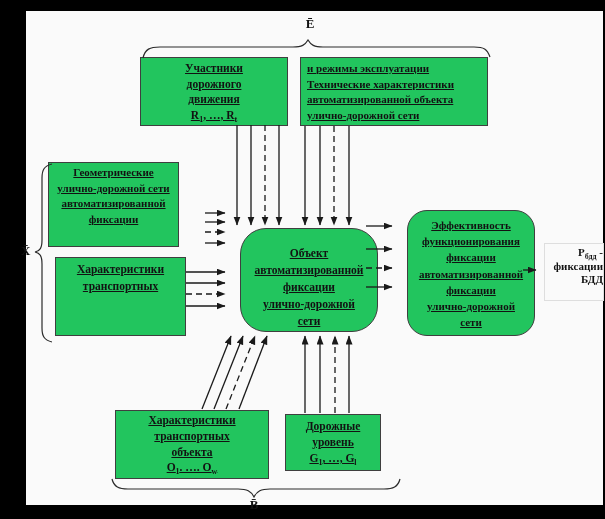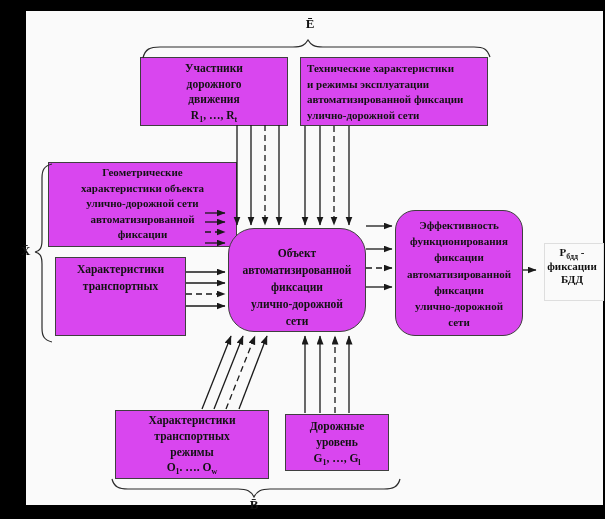--- a/index.html
+++ b/index.html
@@ -1,39 +1,39 @@
 <!DOCTYPE html>
 <html><head>
 <meta charset="utf-8">
 <style>
   html,body{margin:0;padding:0;width:605px;height:519px;background:#000;overflow:hidden;
     font-family:"Liberation Serif","DejaVu Serif",serif;}
   #canvas{position:relative;width:605px;height:519px;background:#000;}
   #panel{position:absolute;left:26px;top:11px;width:577px;height:494px;background:#fafafa;}
-  .box{position:absolute;background:#d946ef;border:1.6px solid #3f3f3f;box-sizing:border-box;
-    text-align:center;font-weight:bold;color:#121212;}
-  .rbox{border-radius:26px;}
+  .box{position:absolute;background:#22c55e;border:1.6px solid #3f3f3f;box-sizing:border-box;
+    text-align:center;font-weight:bold;color:#121212;text-decoration:underline;}
+  .rbox{border-radius:26px;margin-left:12px;}
   .line{white-space:nowrap;}
   sub{font-size:8px;line-height:0;}
   .lbl{position:absolute;font-weight:bold;color:#121212;font-size:13px;}
   #box-participants{left:140px;top:57px;width:148px;height:69px;font-size:11.5px;line-height:15.5px;padding-top:3px;}
   #box-technical{left:300px;top:57px;width:188px;height:69px;font-size:11px;line-height:15.5px;
     text-align:left;padding:3px 2px 0 6px;}
-  #box-geometric{left:48px;top:162px;width:189px;height:85px;font-size:11px;line-height:15.6px;padding-top:2px;}
+  #box-geometric{left:48px;top:162px;width:131px;height:85px;font-size:11px;line-height:15.6px;padding-top:2px;}
   #box-flows{left:55px;top:257px;width:131px;height:79px;font-size:11.5px;line-height:17px;padding-top:3px;}
   #box-object{left:228px;top:228px;width:138px;height:104px;font-size:11.5px;line-height:17px;padding-top:16px;border-radius:26px;}
   #box-effectiveness{left:395px;top:210px;width:128px;height:126px;font-size:11px;line-height:16.2px;padding-top:6px;border-radius:20px;}
   #box-vehicles{left:115px;top:410px;width:154px;height:69px;font-size:11.5px;line-height:15.8px;padding-top:2px;}
-  #box-road{left:285px;top:414px;width:104px;height:57px;font-size:11.5px;line-height:16px;padding-top:3px;}
+  #box-road{left:285px;top:414px;width:96px;height:57px;font-size:11.5px;line-height:16px;padding-top:3px;}
   #label-top{left:296px;top:16px;width:28px;text-align:center;}
   #label-left{left:21px;top:243px;width:18px;}
   #label-bottom{left:240px;top:497px;width:28px;text-align:center;}
   #p-faint-box{position:absolute;left:544px;top:243px;width:58px;height:56px;border:1px solid #dedede;}
   #p-label{position:absolute;left:541px;top:246px;width:62px;font-size:11px;line-height:13.5px;
-    font-weight:bold;color:#121212;text-align:center;}
+    font-weight:bold;color:#121212;text-align:right;}
   svg{position:absolute;left:0;top:0;pointer-events:none;}
   .arr{stroke:#1a1a1a;stroke-width:1.3;fill:none;}
   .dash{stroke-dasharray:6 4;}
   .brace{stroke:#2a2a2a;stroke-width:1.2;fill:none;}
 </style>
 </head>
 <body>
 
 <div id="canvas">
   <div id="panel"></div>
@@ -43,29 +43,28 @@
   <div class="lbl" id="label-bottom">B̄</div>
 
   <div class="box" id="box-participants">
     <div class="line">Участники</div>
     <div class="line">дорожного</div>
     <div class="line">движения</div>
     <div class="line"><span>R</span><sub>1</sub><span>, …, R</span><sub>t</sub></div>
   </div>
 
   <div class="box" id="box-technical">
+    <div class="line">и режимы эксплуатации</div>
     <div class="line">Технические характеристики</div>
-    <div class="line">и режимы эксплуатации</div>
-    <div class="line">автоматизированной фиксации</div>
+    <div class="line">автоматизированной объекта</div>
     <div class="line">улично-дорожной сети</div>
   </div>
 
   <div class="box" id="box-geometric">
     <div class="line">Геометрические</div>
-    <div class="line">характеристики объекта</div>
     <div class="line">улично-дорожной сети</div>
     <div class="line">автоматизированной</div>
     <div class="line">фиксации</div>
   </div>
 
   <div class="box" id="box-flows">
     <div class="line">Характеристики</div>
     <div class="line">транспортных</div>
   </div>
 
@@ -83,21 +82,21 @@
     <div class="line">фиксации</div>
     <div class="line">автоматизированной</div>
     <div class="line">фиксации</div>
     <div class="line">улично-дорожной</div>
     <div class="line">сети</div>
   </div>
 
   <div class="box" id="box-vehicles">
     <div class="line">Характеристики</div>
     <div class="line">транспортных</div>
-    <div class="line">режимы</div>
+    <div class="line">объекта</div>
     <div class="line"><span>O</span><sub>1</sub><span>. …. O</span><sub>w</sub></div>
   </div>
 
   <div class="box" id="box-road">
     <div class="line">Дорожные</div>
     <div class="line">уровень</div>
     <div class="line"><span>G</span><sub>1</sub><span>, …, G</span><sub>l</sub></div>
   </div>
 
   <div id="p-faint-box"></div>

